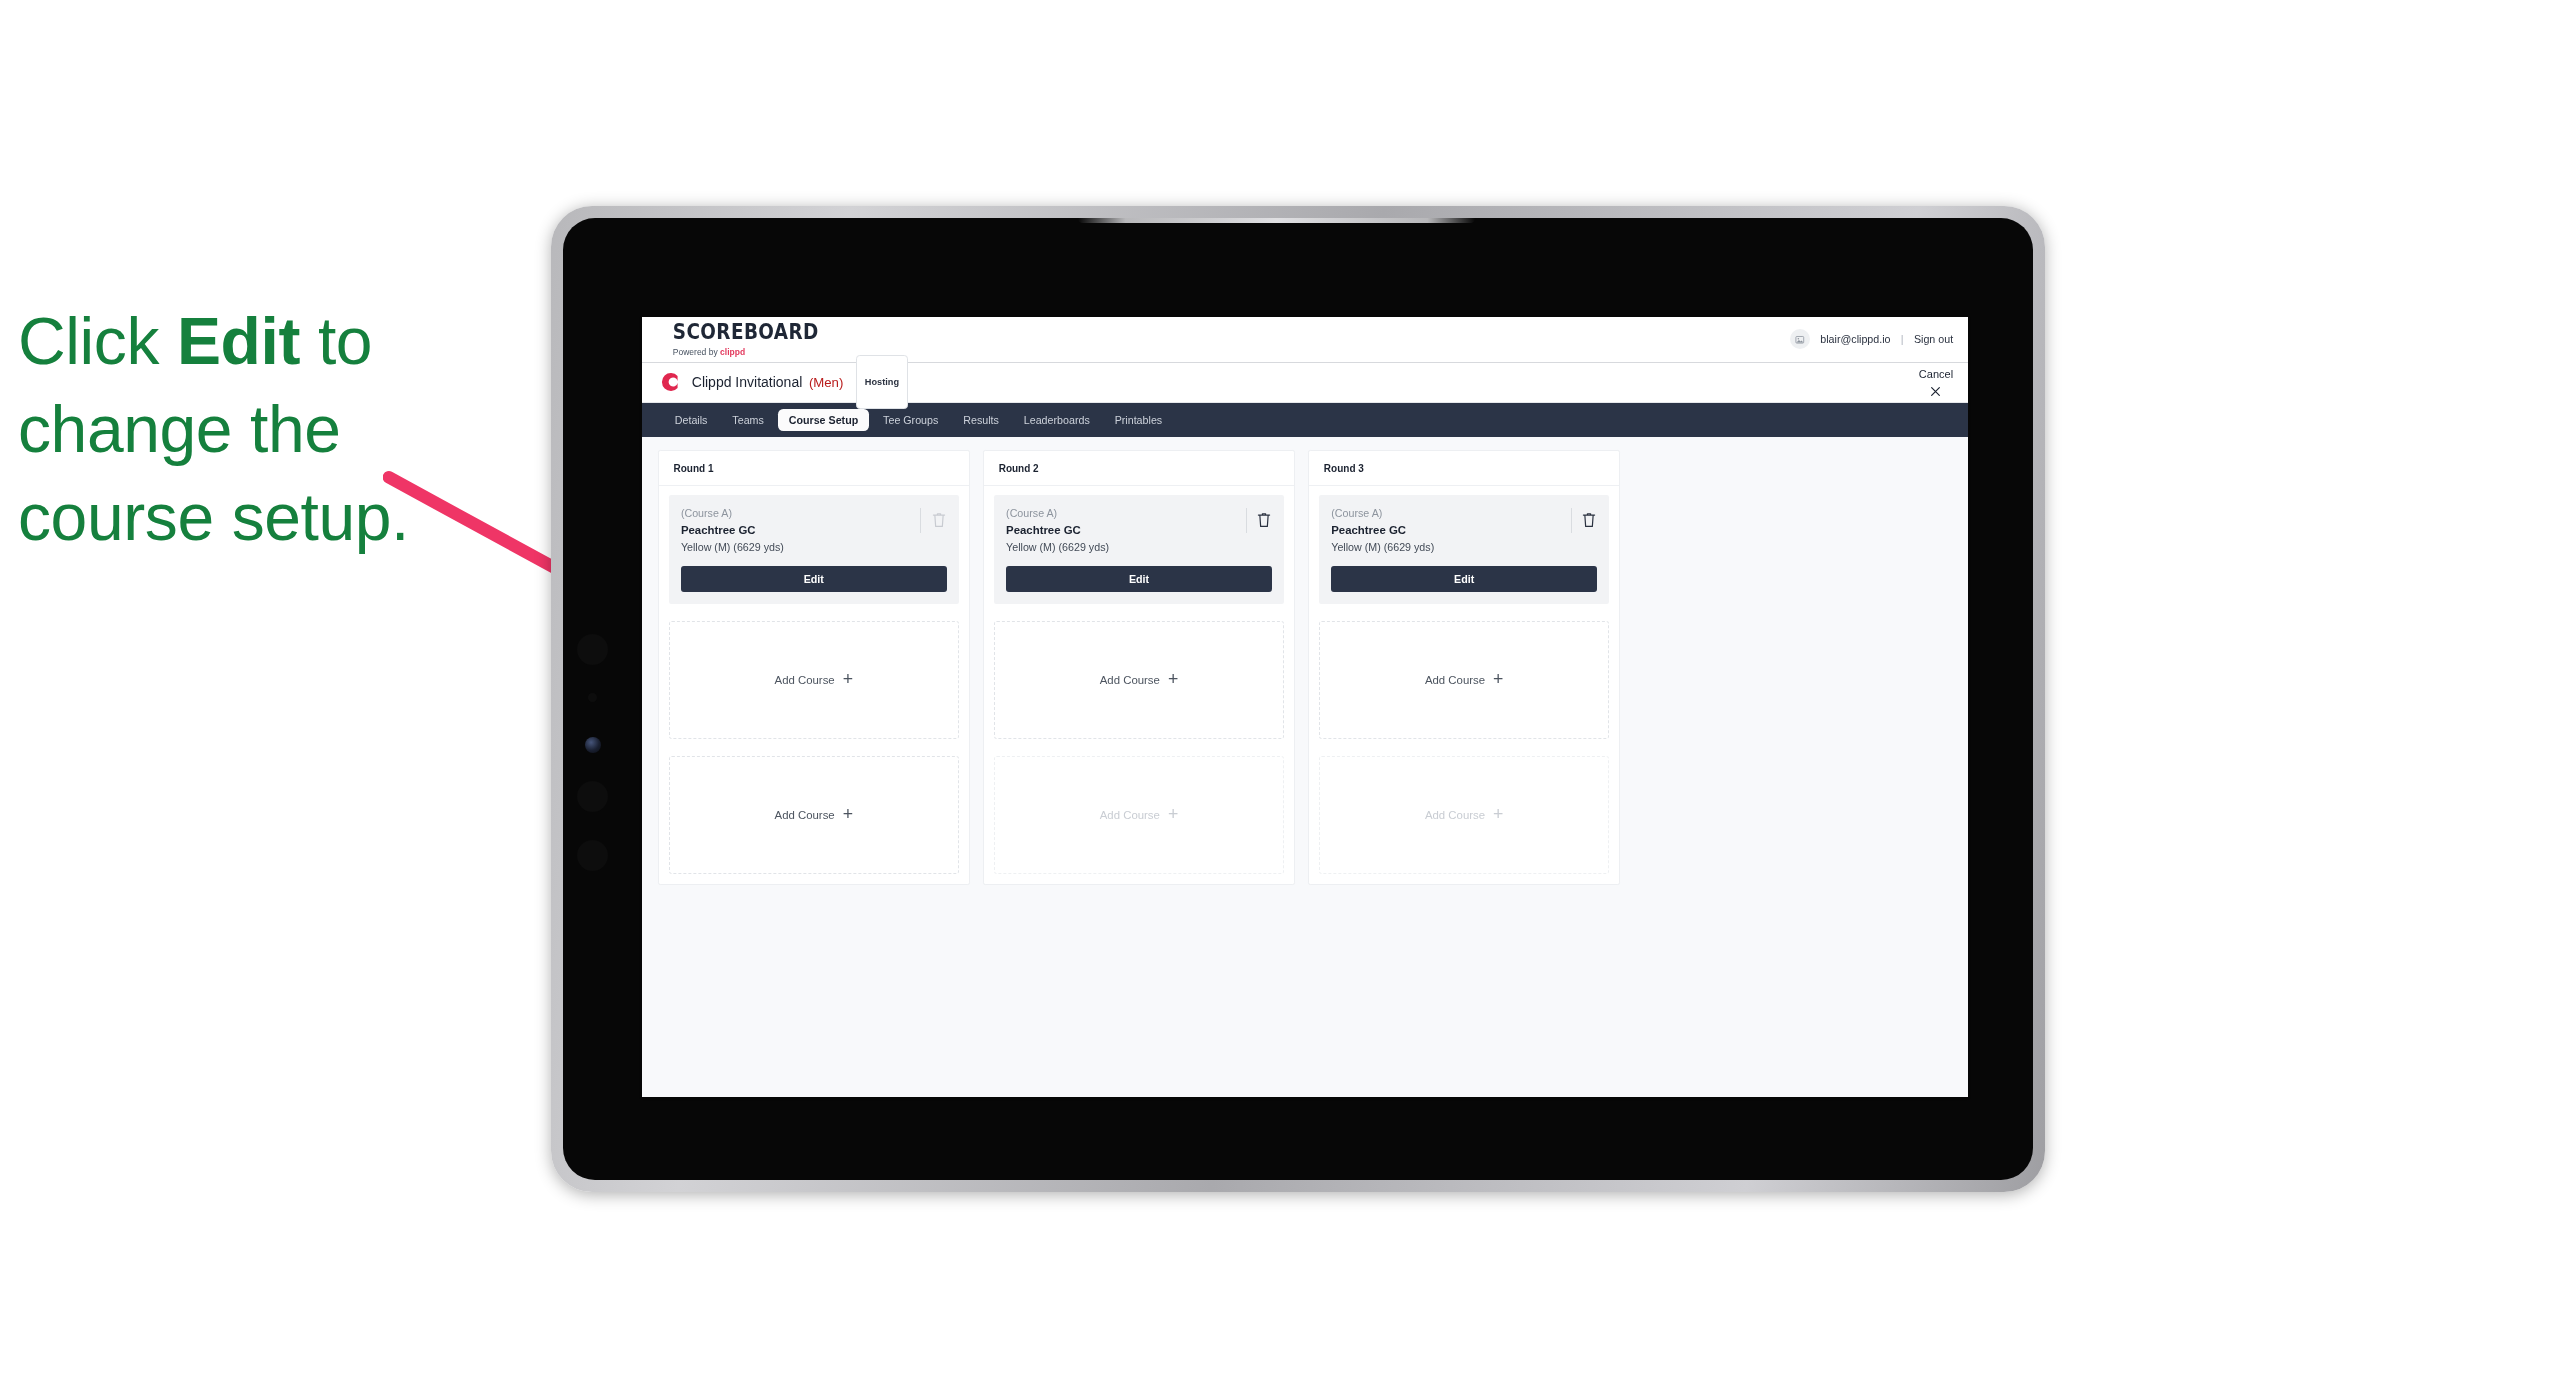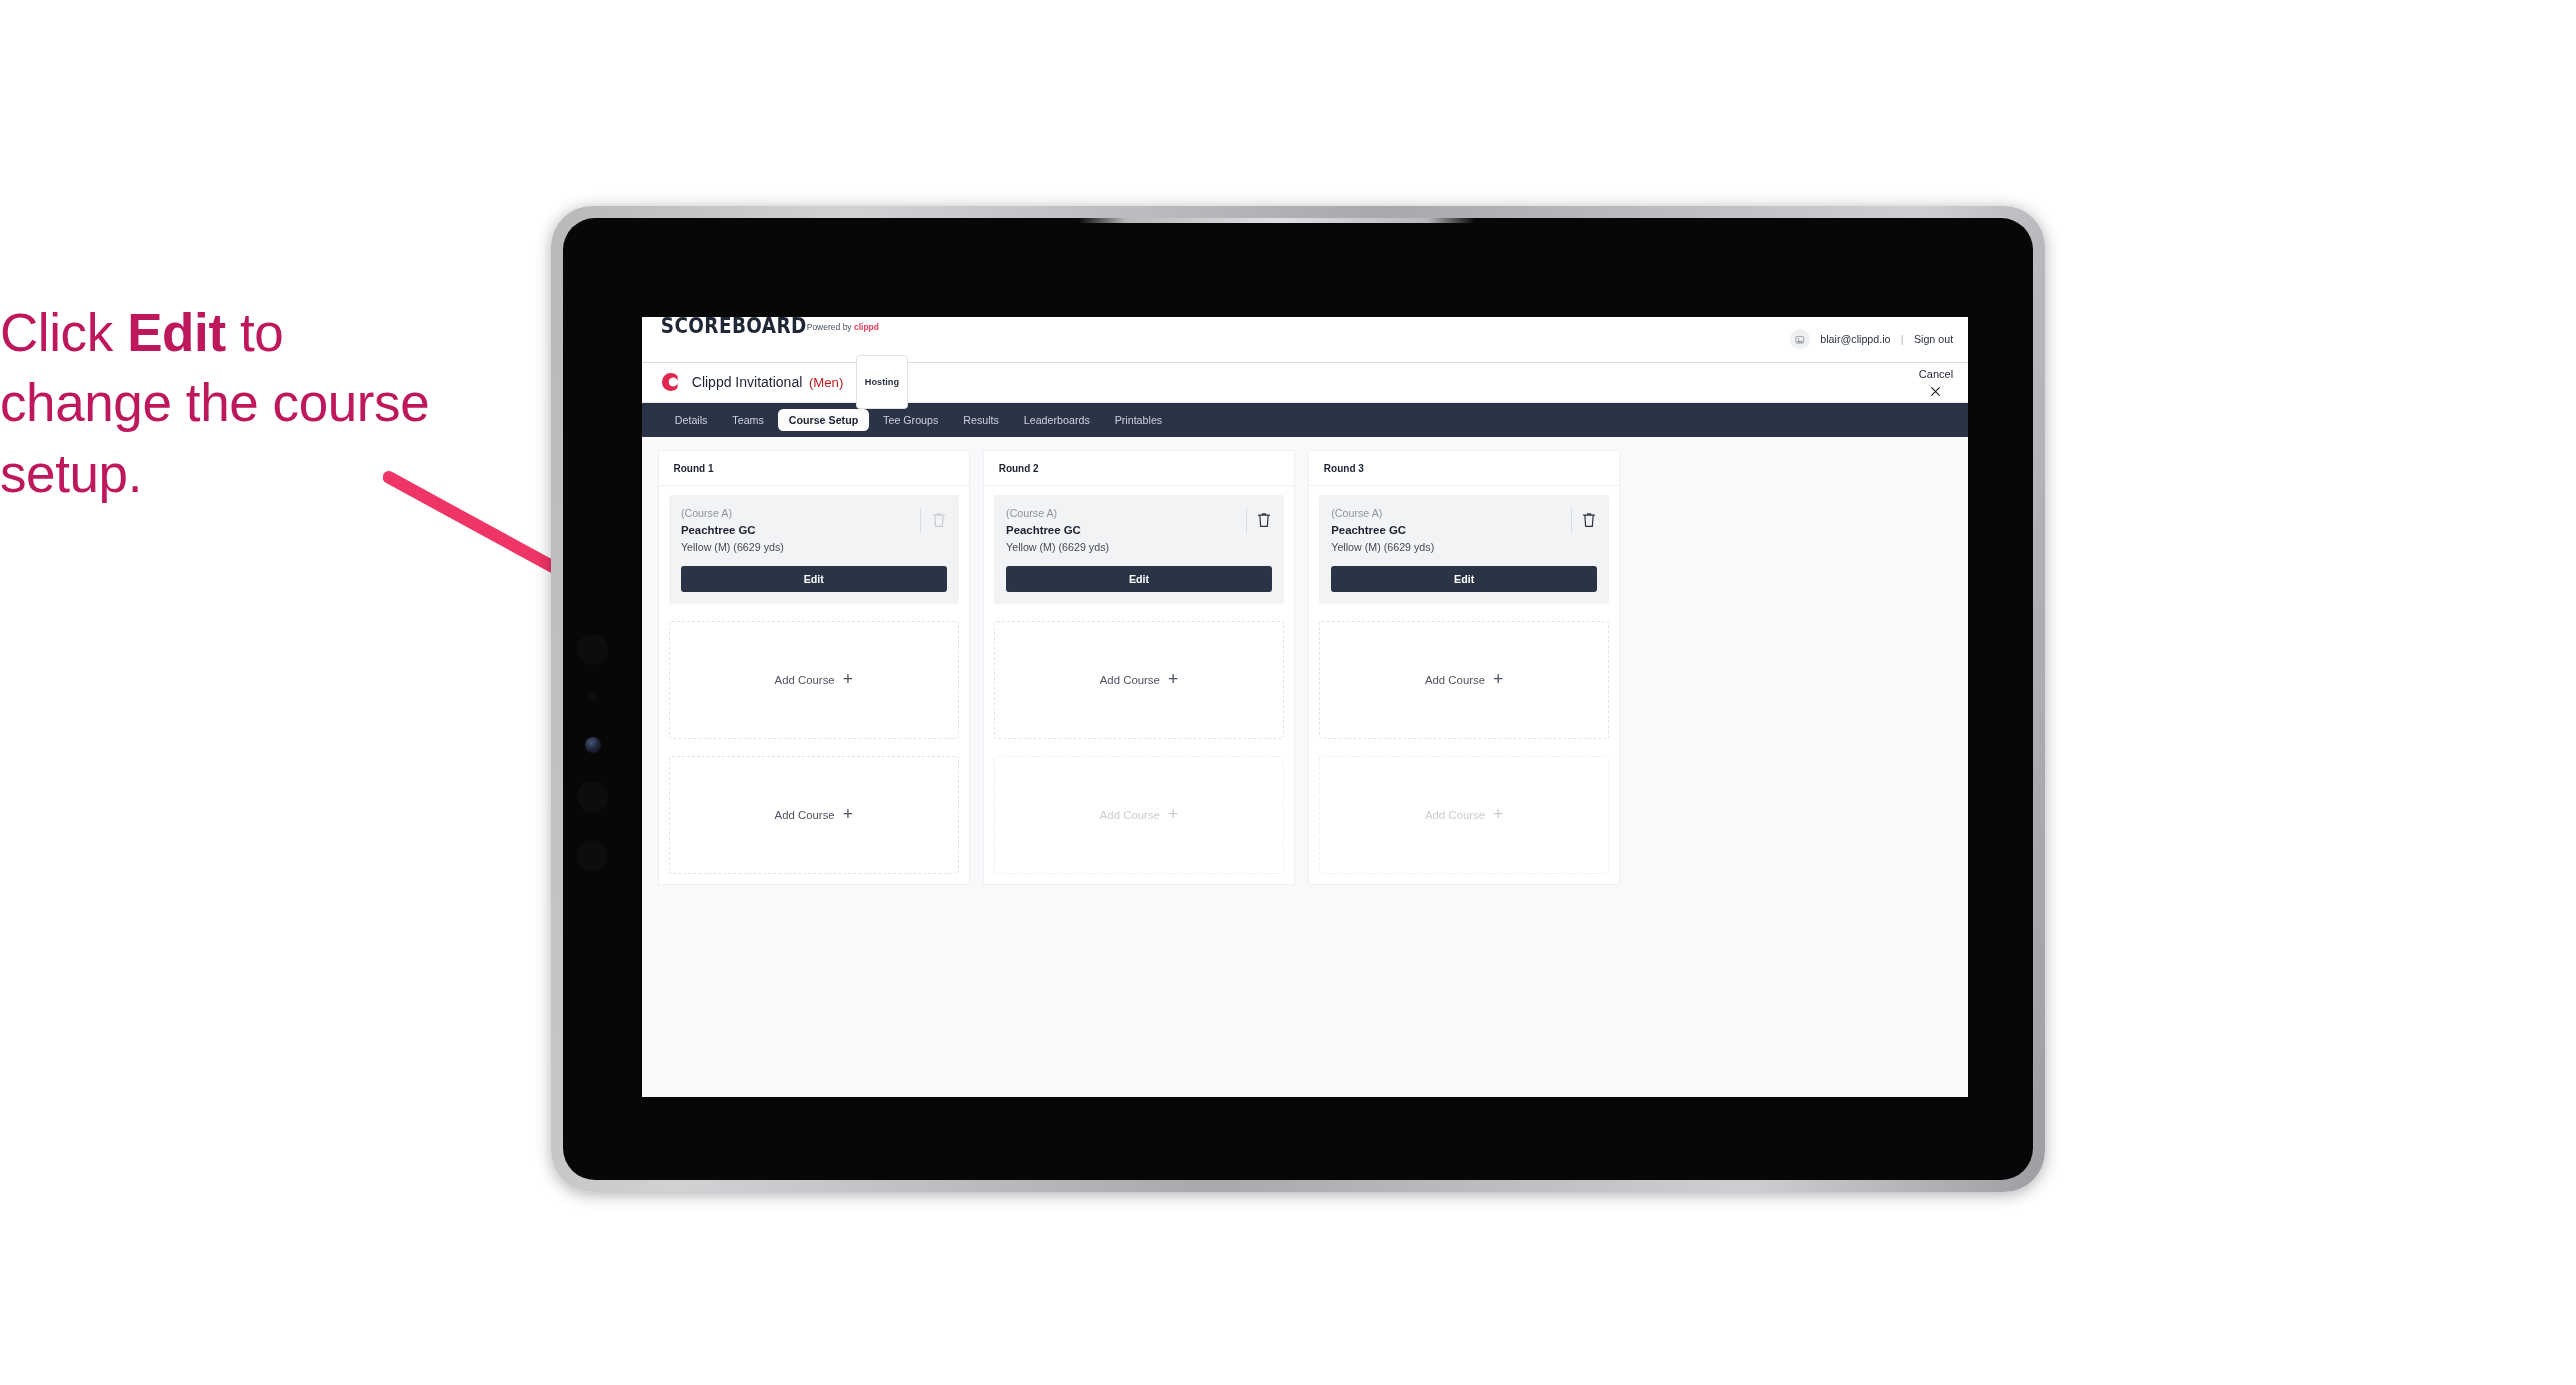--- a/index.html
+++ b/index.html
@@ -6,22 +6,22 @@
   html, body {
     width: 2576px; height: 1386px;
     background: #ffffff;
     font-family: "Liberation Sans", sans-serif;
     overflow: hidden;
   }
   #stage { position: relative; width: 2576px; height: 1386px; background:#fff; }
 
   
   .annotation {
-    position: absolute; left: 0; top: 298px; width: 442px;
-    font-size: 53px; line-height: 1.33; color: #be185d;
+    position: absolute; left: 18px; top: 298px; width: 442px;
+    font-size: 66px; line-height: 1.33; color: #15803d;
     letter-spacing: -0.4px;
   }
   .annotation b { font-weight: 700; }
   .arrow-svg { position: absolute; left: 383px; top: 464px; width: 294px; height: 184px; }
 
   
   .device {
     position: absolute; left: 551px; top: 206px;
     width: 1494px; height: 986px;
     background: linear-gradient(100deg,#b8b8bb 0%, #d2d2d5 18%, #a9a9ad 50%, #cfcfd3 82%, #9e9ea2 100%);
@@ -50,21 +50,21 @@
     width: 1326px; height: 780px;
     background: #f8f9fb; overflow: hidden;
     box-shadow: 0 0.7px 2.9px rgba(0,0,0,.25);
   }
 
   
   .globalnav {
     height: 46px; background:#fff; display:flex; align-items:stretch;
     border-bottom: 0.7px solid #d7d9dd;
   }
-  .brand { display:flex; justify-content:center; padding: 0 16px 0 19px; }
+  .brand { display:flex; flex-direction:column; justify-content:center; padding: 0 16px 0 31px; }
   .brand-title {
     font-size: 18.4px; font-weight: 800; color:#1f2736; letter-spacing:0.4px;
     font-family: "DejaVu Sans", sans-serif; transform: scaleY(1.12); transform-origin: left center;
   }
   .brand-sub { font-size: 8.5px; color:#45505f; margin-top: 5.2px; white-space: nowrap; }
   .brand-sub .clippd { color:#e33a5e; font-weight:700; }
 
   .nav-items { display:flex; align-items:stretch; }
   .nav-item {
     display:flex; align-items:center; padding: 0 15.5px;

